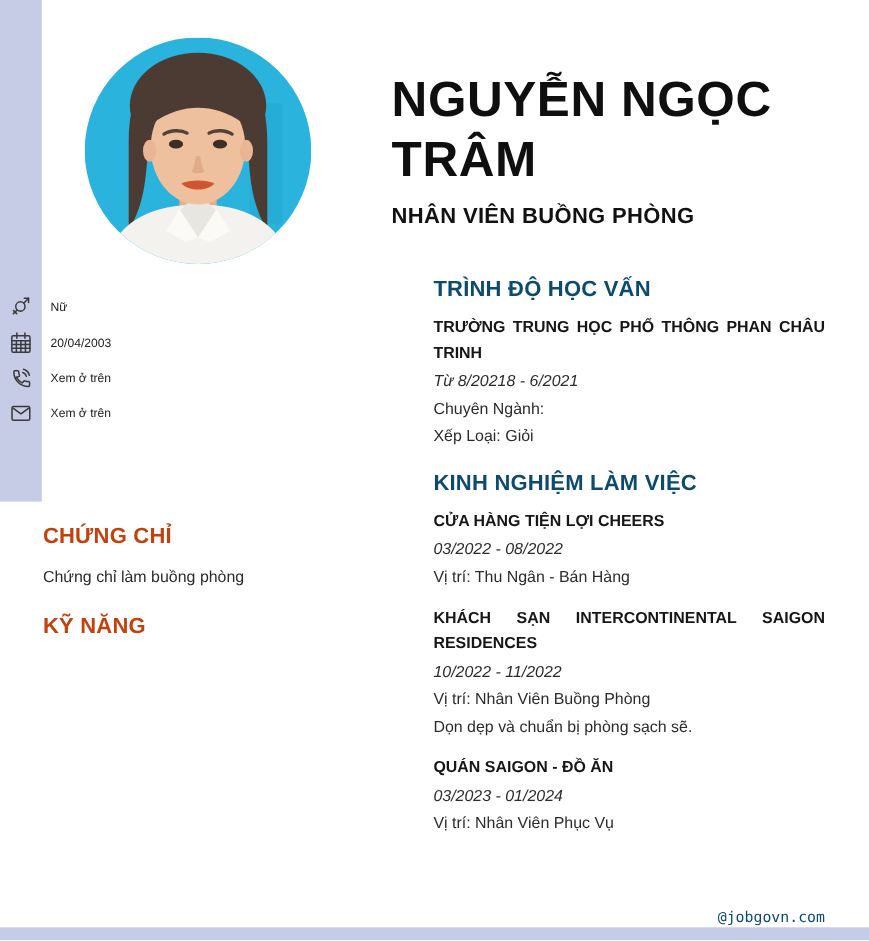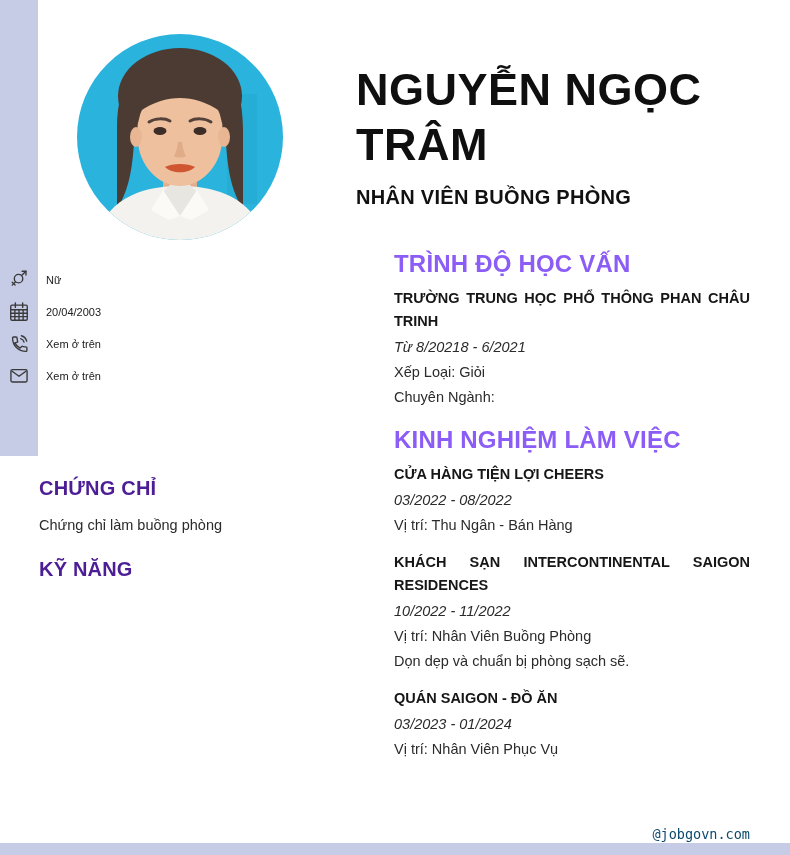--- a/index.html
+++ b/index.html
@@ -64,21 +64,21 @@
     line-height: 24px;
     color: #202020;
     max-width: 240px;
   }
 
   .side-heading {
     position: absolute;
     left: 39px;
     font-size: 20px;
     font-weight: 700;
-    color: #4c1d95;
+    color: #c2410c;
     letter-spacing: 0.2px;
   }
   .side-text {
     position: absolute;
     left: 39px;
     font-size: 14.5px;
     color: #2b2b2b;
   }
   #cert-heading { top: 477px; }
   #cert-text    { top: 513px; line-height: 24px; width: 300px; }
@@ -102,24 +102,24 @@
   .job-title {
     margin-top: 14px;
     font-size: 20px;
     font-weight: 700;
     color: #111111;
     letter-spacing: 0.3px;
   }
   .section { margin-left: 38px; width: 356px; }
   .section-education { margin-top: 43px; }
   .section-heading {
-    font-size: 24px;
+    font-size: 20px;
     line-height: 23px;
     font-weight: 700;
-    color: #8b5cf6;
+    color: #0c4a6e;
     margin-bottom: 12px;
     letter-spacing: 0.2px;
   }
   .entry { margin-bottom: 13px; }
   .entry-org {
     font-size: 14.5px;
     line-height: 23px;
     font-weight: 700;
     color: #161616;
     text-align: justify;
@@ -188,22 +188,22 @@
 
   <div class="right-col">
     <h1 class="person-name">NGUYỄN NGỌC TRÂM</h1>
     <div class="job-title">NHÂN VIÊN BUỒNG PHÒNG</div>
 
     <div class="section section-education">
       <h2 class="section-heading">TRÌNH ĐỘ HỌC VẤN</h2>
       <div class="entry">
         <div class="entry-org">TRƯỜNG TRUNG HỌC PHỔ THÔNG PHAN CHÂU TRINH</div>
         <div class="entry-period">Từ 8/20218 - 6/2021</div>
+        <div class="entry-line">Chuyên Ngành:</div>
         <div class="entry-line">Xếp Loại: Giỏi</div>
-        <div class="entry-line">Chuyên Ngành:</div>
       </div>
     </div>
 
     <div class="section section-experience">
       <h2 class="section-heading">KINH NGHIỆM LÀM VIỆC</h2>
 
       <div class="entry">
         <div class="entry-org">CỬA HÀNG TIỆN LỢI CHEERS</div>
         <div class="entry-period">03/2022 - 08/2022</div>
         <div class="entry-line">Vị trí: Thu Ngân - Bán Hàng</div>

